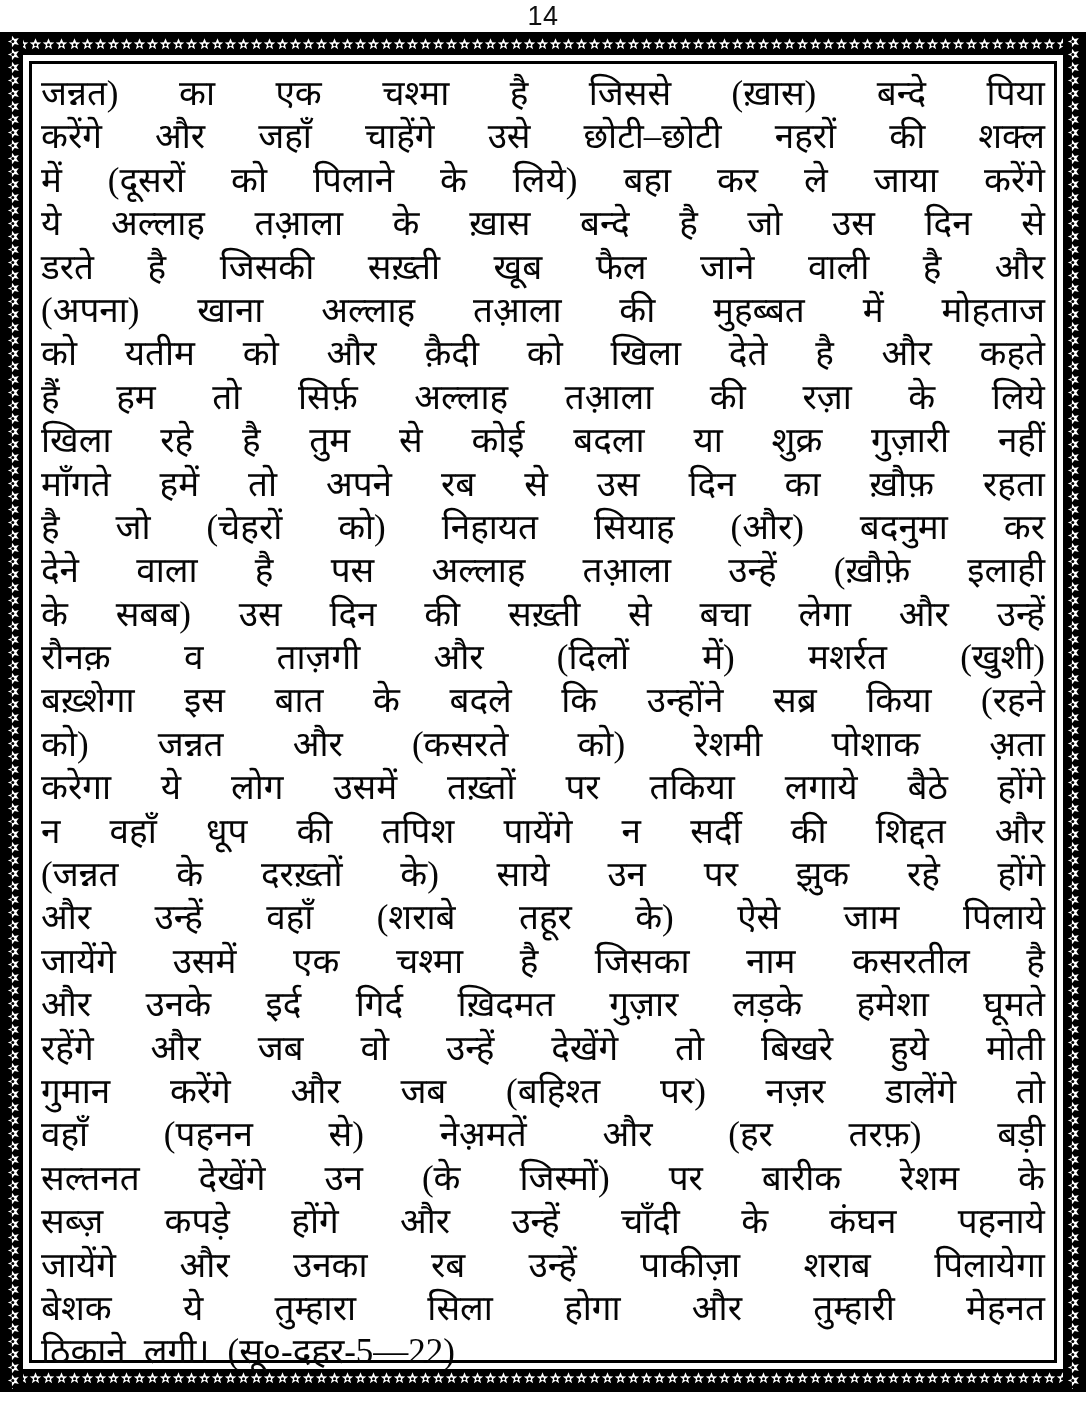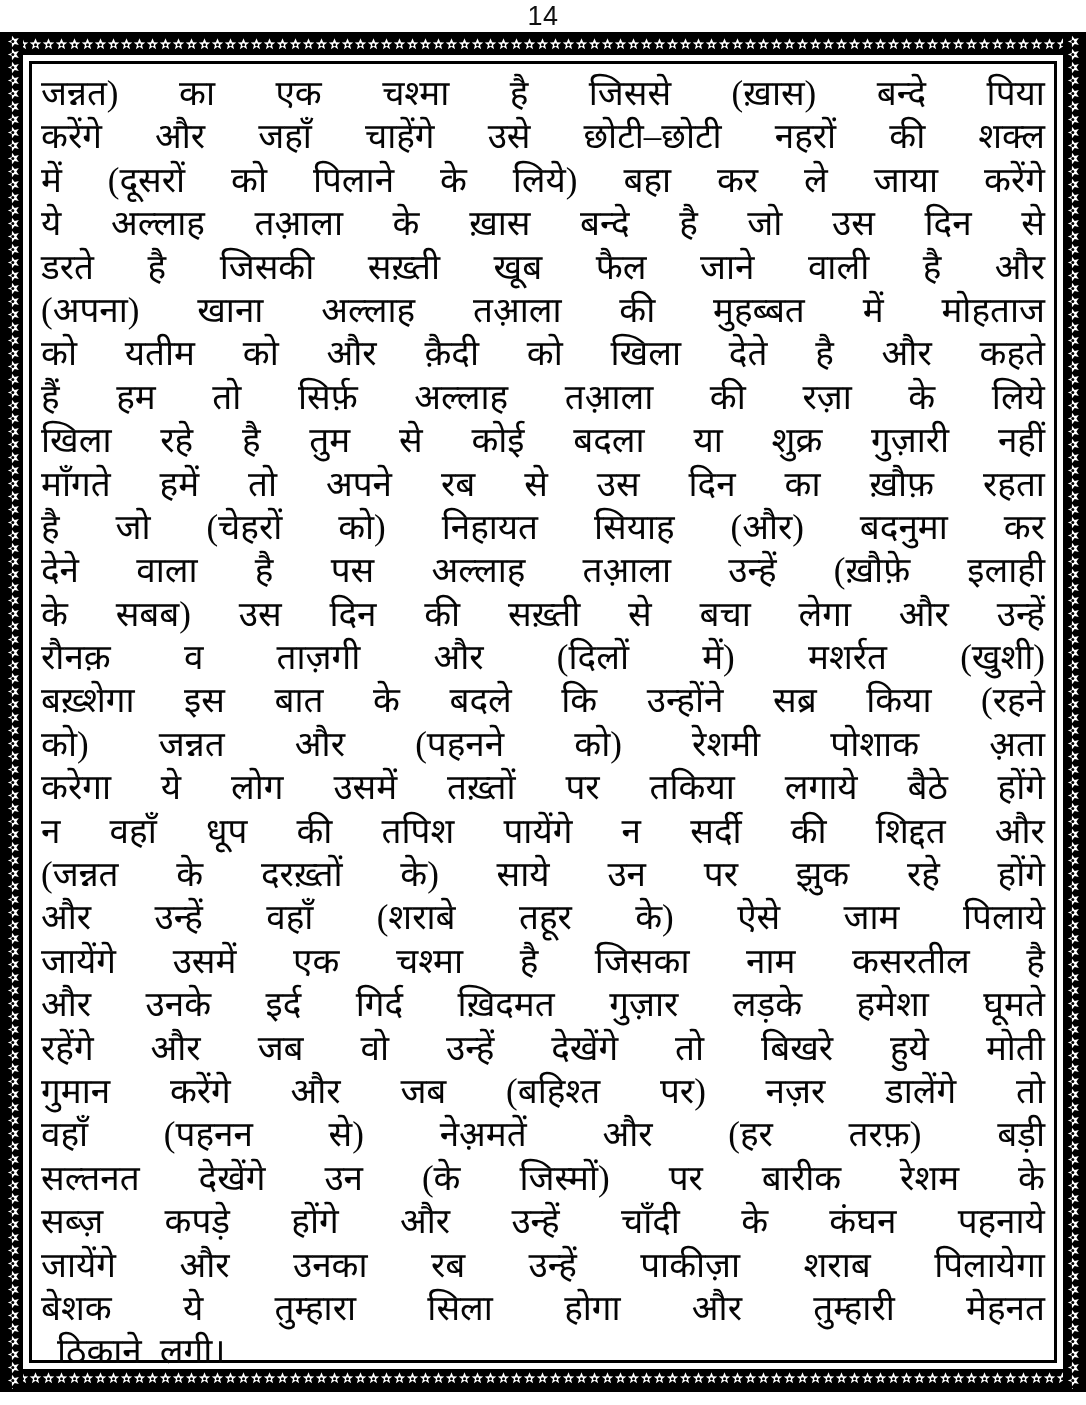--- a/index.html
+++ b/index.html
@@ -146,21 +146,20 @@
     overflow: visible;
   }
   
   .text-line > span.w {
     display: inline-block;
   }
   
   .text-line.last {
     justify-content: flex-start;
     gap: 18px;
-    margin-left: 16px;
   }
 </style>
 </head>
 <body>
 
 <div class="page">
 
   <div class="page-header">
     <div class="page-number">14</div>
   </div>
@@ -405,21 +404,21 @@
           <span class="w">कि</span>
           <span class="w">उन्होंने</span>
           <span class="w">सब्र</span>
           <span class="w">किया</span>
           <span class="w">(रहने</span>
         </div>
         <div class="text-line">
           <span class="w">को)</span>
           <span class="w">जन्नत</span>
           <span class="w">और</span>
-          <span class="w">(पहनने</span>
+          <span class="w">(कसरते</span>
           <span class="w">को)</span>
           <span class="w">रेशमी</span>
           <span class="w">पोशाक</span>
           <span class="w">अ़ता</span>
         </div>
         <div class="text-line">
           <span class="w">करेगा</span>
           <span class="w">ये</span>
           <span class="w">लोग</span>
           <span class="w">उसमें</span>
@@ -559,17 +558,18 @@
           <span class="w">तुम्हारा</span>
           <span class="w">सिला</span>
           <span class="w">होगा</span>
           <span class="w">और</span>
           <span class="w">तुम्हारी</span>
           <span class="w">मेहनत</span>
         </div>
         <div class="text-line last">
           <span class="w">ठिकाने</span>
           <span class="w">लगी।</span>
+          <span class="w">(सू०-दहर-5—22)</span>
         </div>
       </div>
   </div>
 
 </div>
 
 </body></html>

